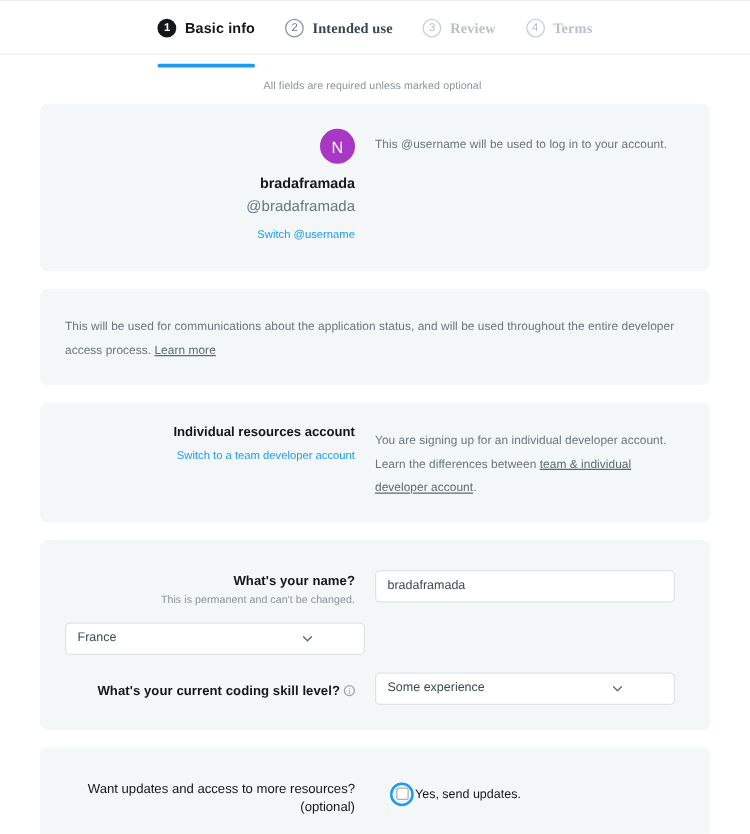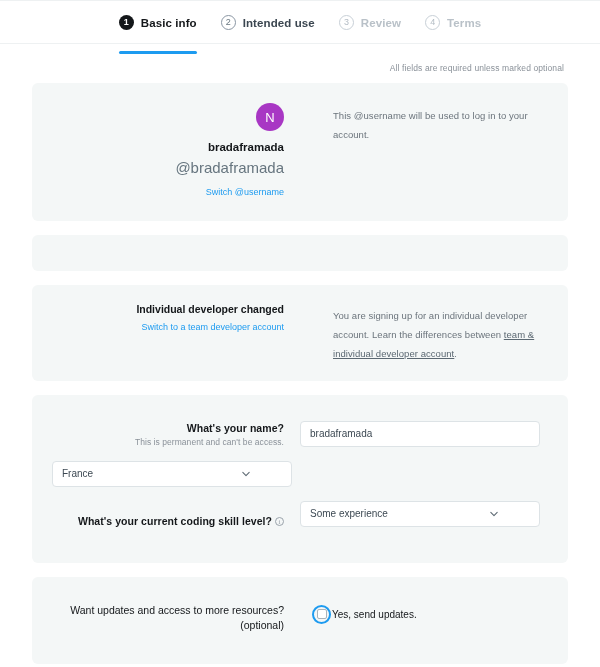--- a/index.html
+++ b/index.html
@@ -61,38 +61,38 @@
   .step.disabled .step-num {
     background: transparent;
     border: 1px solid #c8d0d7;
     color: #b3bcc4;
   }
   .step-label {
     font-size: 11.5px;
     letter-spacing: 0.1px;
   }
   .step.active .step-label { color: #14171a; font-weight: bold; }
-  .step.upcoming .step-label { color: #3b4650; font-weight: bold; }
-  .step.disabled .step-label { color: #b9c1c8; font-weight: bold; }
+  .step.upcoming .step-label { color: #3b4650; font-weight: bold; font-family: Liberation Serif, serif; }
+  .step.disabled .step-label { color: #b9c1c8; font-weight: bold; font-family: Liberation Serif, serif; }
   .step.active::after {
     content: "";
     position: absolute;
     left: 0; right: 0; bottom: -10px;
     height: 3px;
     background: #1d9bf0;
     border-radius: 2px;
   }
 
   
   .page {
     width: 600px;
     padding: 0 32px;
   }
   .required-note {
-    text-align: right;
+    text-align: center;
     font-size: 8.5px;
     color: #8a9199;
     padding: 19px 4px 10px 0;
     letter-spacing: 0.1px;
   }
 
   .card {
     background: #f4f7f7;
     border-radius: 6px;
     margin-bottom: 14px;
@@ -101,21 +101,20 @@
   }
   .card-left {
     width: 248px;
     text-align: right;
     padding-right: 16px;
     flex: 0 0 248px;
   }
   .card-right {
     flex: 1;
     padding-top: 2px;
-    margin-left: 33px;
   }
 
   
   .card-account { padding: 20px 20px 22px; align-items: flex-start; }
   .avatar {
     width: 28px; height: 28px;
     border-radius: 50%;
     background: #a837c4;
     color: #ffffff;
     font-size: 13px;
@@ -124,21 +123,21 @@
     justify-content: center;
     margin-bottom: 8px;
   }
   .acct-name {
     font-size: 11.5px;
     font-weight: bold;
     color: #14171a;
     line-height: 1.45;
   }
   .acct-handle {
-    font-size: 15px;
+    font-size: 12px;
     color: #66757f;
     line-height: 1.6;
   }
   .link {
     color: #1d9bf0;
     font-size: 9px;
     text-decoration: none;
     cursor: pointer;
     display: inline-block;
     margin-top: 7px;
@@ -170,24 +169,24 @@
     color: #14171a;
   }
 
   
   .card-form {
     display: block;
     padding: 22px 20px 20px;
   }
   .frow {
     display: flex;
-    align-items: flex-end;
+    align-items: center;
     margin-bottom: 14px;
   }
-  .frow:last-child { margin-bottom: 16px; }
+  .frow:last-child { margin-bottom: 0; }
   .flabel-wrap {
     width: 248px;
     flex: 0 0 248px;
     text-align: right;
     padding-right: 16px;
     padding-top: 5px;
   }
   .flabel {
     font-size: 10.5px;
     font-weight: bold;
@@ -317,38 +316,41 @@
       <div class="acct-name">bradaframada</div>
       <div class="acct-handle">@bradaframada</div>
       <a class="link">Switch @username</a>
     </div>
     <div class="card-right">
       <span class="desc">This @username will be used to log in to your account.</span>
     </div>
   </div>
 
   <div class="card card-email">
+    <div class="card-right">
+      <span class="desc">This will be used for communications about the application status, and will be used throughout the entire developer access process. </span><a class="ulink desc">Learn more</a>
+    </div>
   </div>
 
   <div class="card card-devtype">
     <div class="card-left">
-      <div class="dev-title">Individual developer changed</div>
+      <div class="dev-title">Individual resources account</div>
       <a class="link">Switch to a team developer account</a>
     </div>
     <div class="card-right">
       <span class="desc">You are signing up for an individual developer account. Learn the differences between </span><a class="ulink desc">team &amp; individual developer account</a><span class="desc">.</span>
     </div>
   </div>
 
   <div class="card card-form">
 
     <div class="frow">
       <div class="flabel-wrap">
         <div class="flabel">What's your name?</div>
-        <div class="fhint">This is permanent and can't be access.</div>
+        <div class="fhint">This is permanent and can't be changed.</div>
       </div>
       <div class="fctrl">
         <input class="input" type="text" value="bradaframada" style="">
       </div>
     </div>
 
     <div class="frow">
       <div class="fctrl">
         <div class="select-wrap">
           <select class="select">

